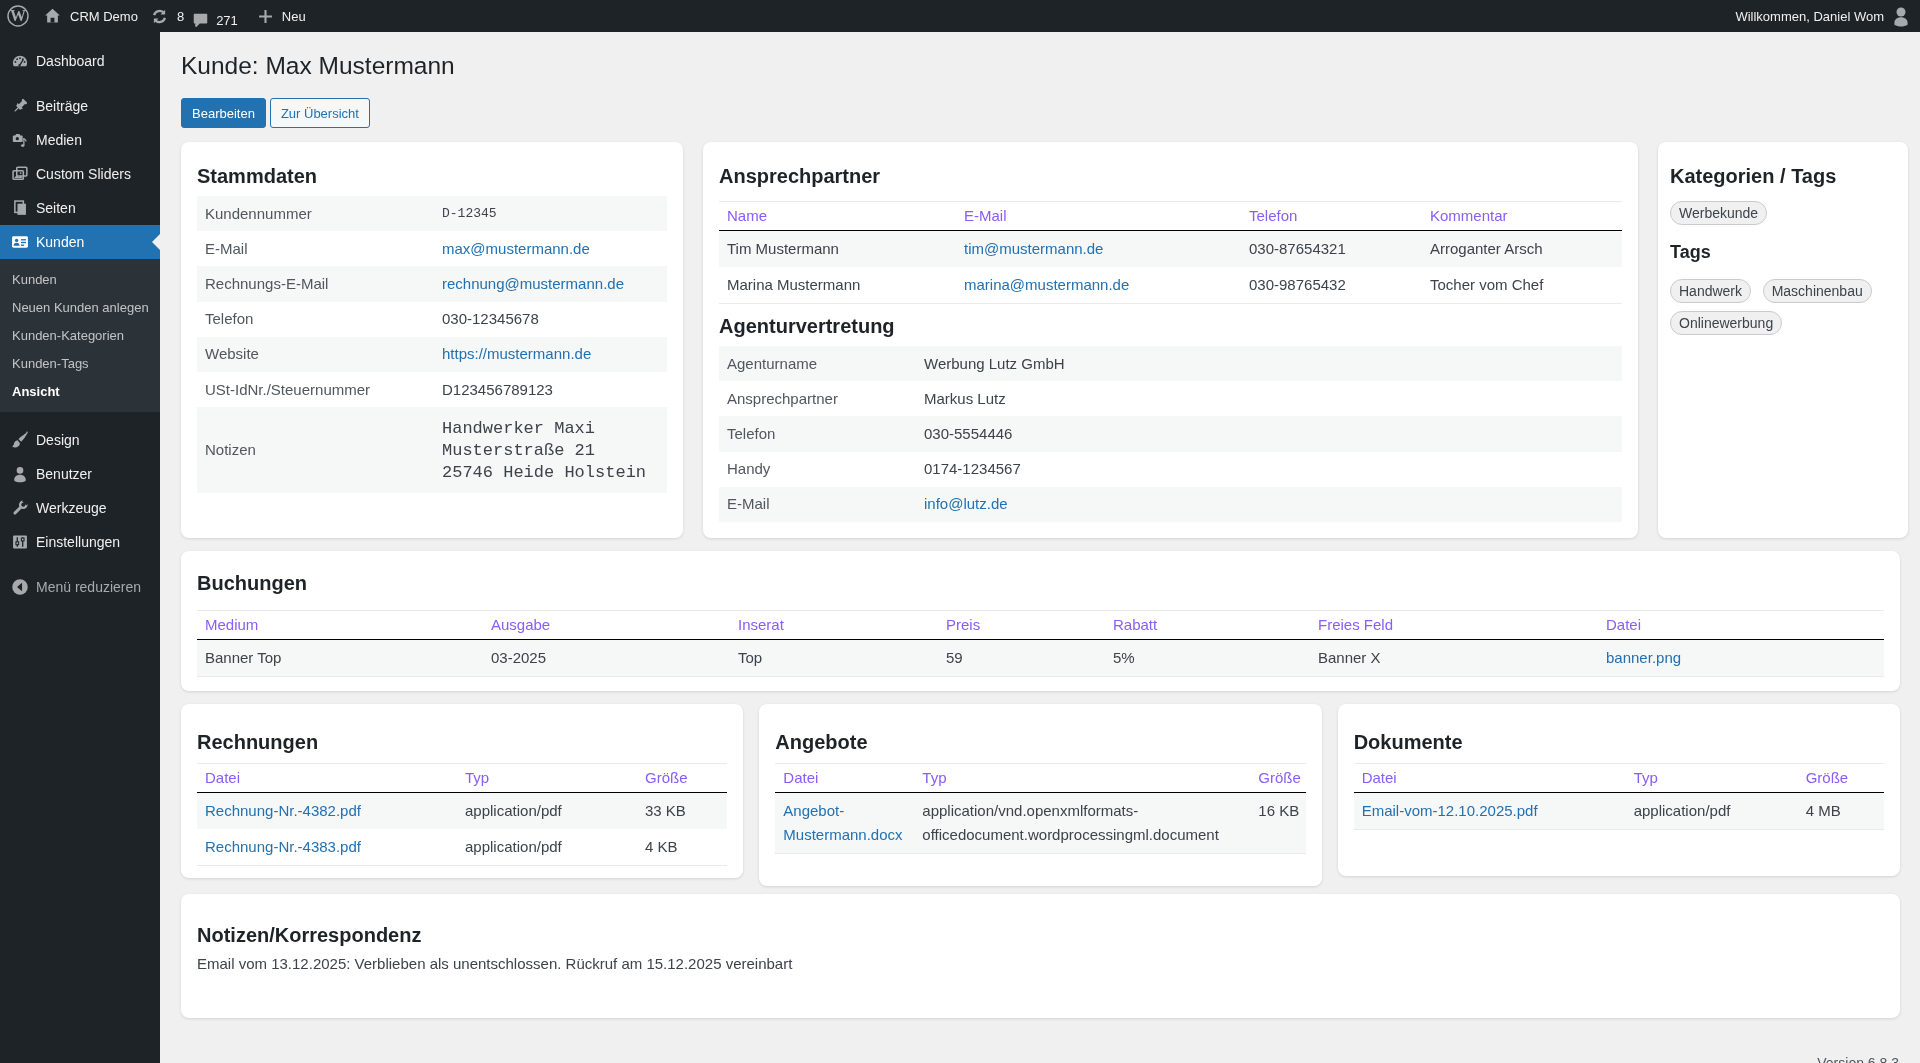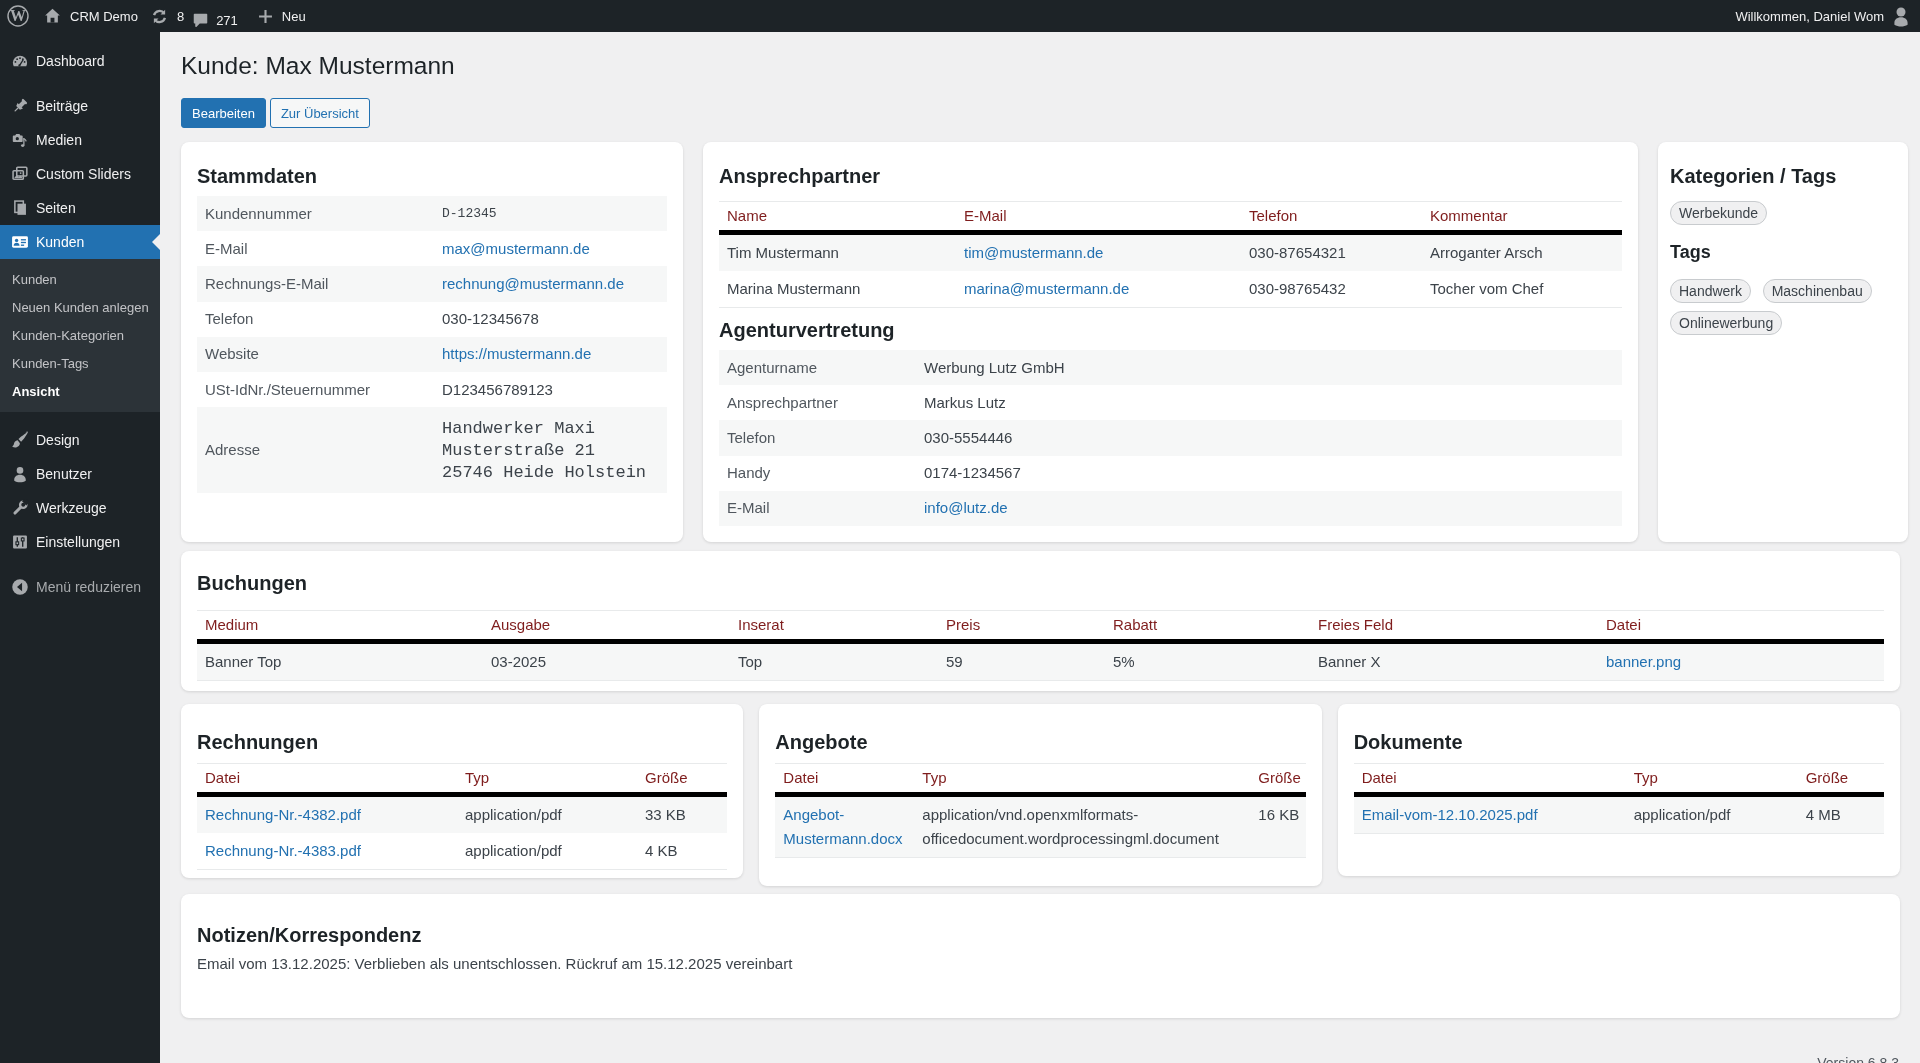--- a/index.html
+++ b/index.html
@@ -82,21 +82,21 @@
 }
 .card h2.h2-later { margin-top:8px; }
 .row3 .card h2 { margin:8px 0 7.3px; }
 .card h3 { font-size:18px; font-weight:700; color:#1d2327; margin:14px 0 8px; line-height:26px; }
 
 .row1 { margin-top:14px; display:grid; grid-template-columns:502px 935px 250px; gap:20px; height:395px; }
 .row3 { margin-top:12.6px; display:grid; grid-template-columns:1fr 1fr 1fr; gap:16px; align-items:start; }
 
 table.ctable { border-collapse:collapse; width:100%; font-size:15px; line-height:24px; table-layout:fixed; }
 table.ctable td, table.ctable th { text-align:left; font-weight:400; padding:6px 8px; vertical-align:top; }
-table.ctable th { color:#7f1d1d; border-bottom:5px solid #000000; padding:2px 8px; }
+table.ctable th { color:#8b5cf6; border-bottom:1px solid #000000; padding:2px 8px; }
 table.ctable .lbl { color:#50575e; }
 table.ctable tr.odd { background:#f6f7f7; }
 table.agt td { padding:5.6px 8px !important; }
 table.ctable { border-top:1px solid #e8eaeb; }
 table.ctable tr.last td { border-bottom:1px solid #e8eaeb; }
 td.val { color:#3c434a; }
 .mono { font-family:"Liberation Mono", monospace; font-size:13px; }
 pre.addr { font-family:"Liberation Mono", monospace; font-size:17px; line-height:22px; margin:5px 0 4px; }
 
 
@@ -339,21 +339,21 @@
             </tr>
         <tr class="odd">
               <td class="lbl">Website</td>
               <td class="val"><a>https://mustermann.de</a></td>
             </tr>
         <tr>
               <td class="lbl">USt-IdNr./Steuernummer</td>
               <td class="val">D123456789123</td>
             </tr>
         <tr class="odd">
-              <td class="lbl" style="vertical-align:middle;">Adresse</td>
+              <td class="lbl" style="vertical-align:middle;">Notizen</td>
               <td class="val">
                 <pre class="addr">Handwerker Maxi
 Musterstraße 21
 25746 Heide Holstein</pre>
               </td>
             </tr>
       </tbody>
         </table>
     </div>
     <div class="card" id="midcard">

